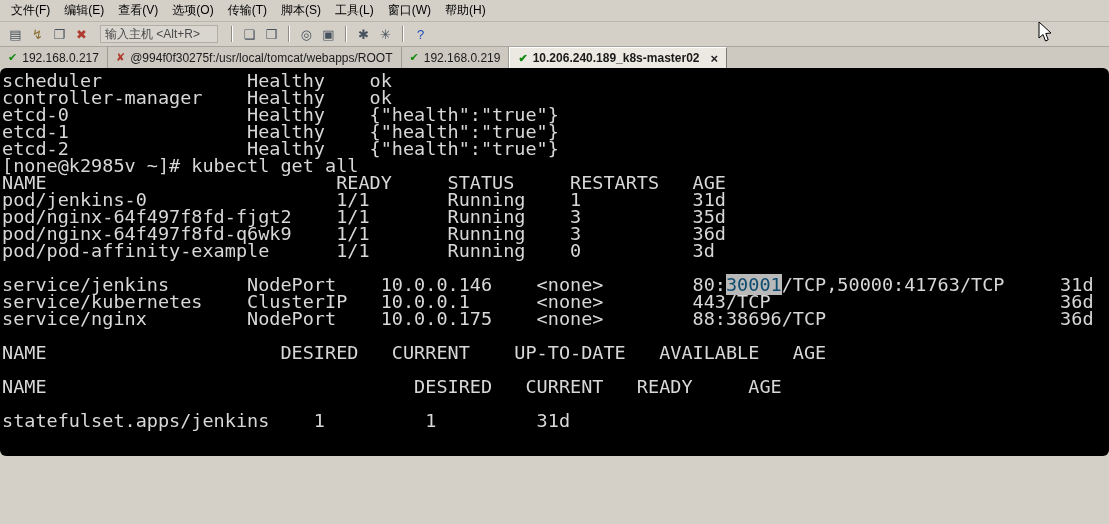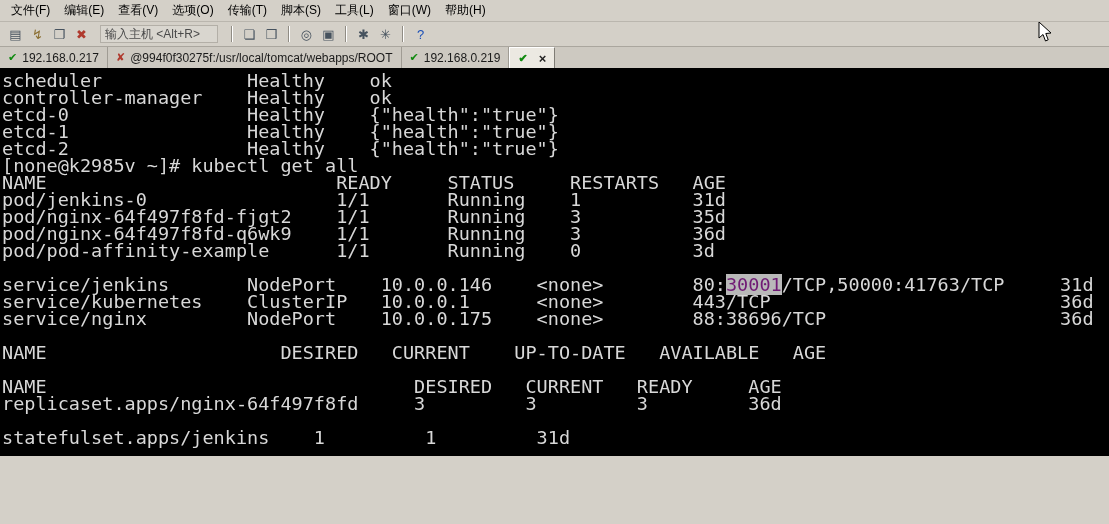--- a/index.html
+++ b/index.html
@@ -75,20 +75,21 @@
   .tab-ic { font-size: 11px; line-height: 11px; }
   .tab-label { max-width: 330px; overflow: hidden; text-overflow: ellipsis; }
   .tab-close { margin-left: 6px; font-size: 13px; color: #222; cursor: default; }
 
   
   .terminal {
     position: absolute; left: 0; top: 68px; right: 0; bottom: 0;
     background: #000;
     overflow: hidden;
     padding: 4px 0 0 2px;
+    border-radius: 6px;
   }
   .term-line {
     font-family: "DejaVu Sans Mono", monospace;
     font-size: 18.5px;
     line-height: 17px;
     height: 17px;
     white-space: pre;
     color: #d8d8d8;
   }
   .term-sel { background: #b9b9b9; color: #000; }
@@ -140,45 +141,45 @@
       <div class="tab">
         <span class="tab-ic" style="color: rgb(176, 58, 46);">✘</span>
         <span class="tab-label">@994f0f30275f:/usr/local/tomcat/webapps/ROOT</span>
       </div>
       <div class="tab">
         <span class="tab-ic" style="color: rgb(16, 138, 16);">✔</span>
         <span class="tab-label">192.168.0.219</span>
       </div>
       <div class="tab active">
         <span class="tab-ic" style="color: rgb(16, 138, 16);">✔</span>
+        <span class="tab-label">10.206.240.189_k8s-master02</span>
         <span class="tab-close">×</span>
       </div>
     </div>
 
   <div class="terminal" style="background: rgb(0, 0, 0);">
       <div class="term-line" style="color: rgb(216, 216, 216);"><span>scheduler             Healthy    ok</span></div>
       <div class="term-line" style="color: rgb(216, 216, 216);"><span>controller-manager    Healthy    ok</span></div>
       <div class="term-line" style="color: rgb(216, 216, 216);"><span>etcd-0                Healthy    {"health":"true"}</span></div>
       <div class="term-line" style="color: rgb(216, 216, 216);"><span>etcd-1                Healthy    {"health":"true"}</span></div>
       <div class="term-line" style="color: rgb(216, 216, 216);"><span>etcd-2                Healthy    {"health":"true"}</span></div>
       <div class="term-line" style="color: rgb(216, 216, 216);"><span>[none@k2985v ~]# kubectl get all</span></div>
       <div class="term-line" style="color: rgb(216, 216, 216);"><span>NAME                          READY     STATUS     RESTARTS   AGE</span></div>
       <div class="term-line" style="color: rgb(216, 216, 216);"><span>pod/jenkins-0                 1/1       Running    1          31d</span></div>
       <div class="term-line" style="color: rgb(216, 216, 216);"><span>pod/nginx-64f497f8fd-fjgt2    1/1       Running    3          35d</span></div>
       <div class="term-line" style="color: rgb(216, 216, 216);"><span>pod/nginx-64f497f8fd-q6wk9    1/1       Running    3          36d</span></div>
       <div class="term-line" style="color: rgb(216, 216, 216);"><span>pod/pod-affinity-example      1/1       Running    0          3d</span></div>
       <div class="term-line" style="color: rgb(216, 216, 216);"><span></span></div>
-      <div class="term-line" style="color: rgb(216, 216, 216);"><span>service/jenkins       NodePort    10.0.0.146    &lt;none&gt;        80:</span><span class="term-sel" style="background: rgb(185, 185, 185); color: #701a75;">30001</span><span>/TCP,50000:41763/TCP     31d</span></div>
+      <div class="term-line" style="color: rgb(216, 216, 216);"><span>service/jenkins       NodePort    10.0.0.146    &lt;none&gt;        80:</span><span class="term-sel" style="background: rgb(185, 185, 185); color: #0c4a6e;">30001</span><span>/TCP,50000:41763/TCP     31d</span></div>
       <div class="term-line" style="color: rgb(216, 216, 216);"><span>service/kubernetes    ClusterIP   10.0.0.1      &lt;none&gt;        443/TCP                          36d</span></div>
       <div class="term-line" style="color: rgb(216, 216, 216);"><span>service/nginx         NodePort    10.0.0.175    &lt;none&gt;        88:38696/TCP                     36d</span></div>
       <div class="term-line" style="color: rgb(216, 216, 216);"><span></span></div>
       <div class="term-line" style="color: rgb(216, 216, 216);"><span>NAME                     DESIRED   CURRENT    UP-TO-DATE   AVAILABLE   AGE</span></div>
       <div class="term-line" style="color: rgb(216, 216, 216);"><span></span></div>
       <div class="term-line" style="color: rgb(216, 216, 216);"><span>NAME                                 DESIRED   CURRENT   READY     AGE</span></div>
-      <div class="term-line" style="color: rgb(216, 216, 216);"><span>replicaset.apps/nginx-64f497f8fd     3         3         3         36d</span></div>
       <div class="term-line" style="color: rgb(216, 216, 216);"><span></span></div>
       <div class="term-line" style="color: rgb(216, 216, 216);"><span>statefulset.apps/jenkins    1         1         31d</span></div>
     </div>
 
   <svg class="cursor" viewBox="0 0 14 22">
     <path d="M1,0 L1,16 L5,12.5 L7.5,19 L10.2,17.8 L7.8,11.5 L13,11 Z" fill="#ffffff" stroke="#000000" stroke-width="1"></path>
   </svg>
 
 </div>
 

